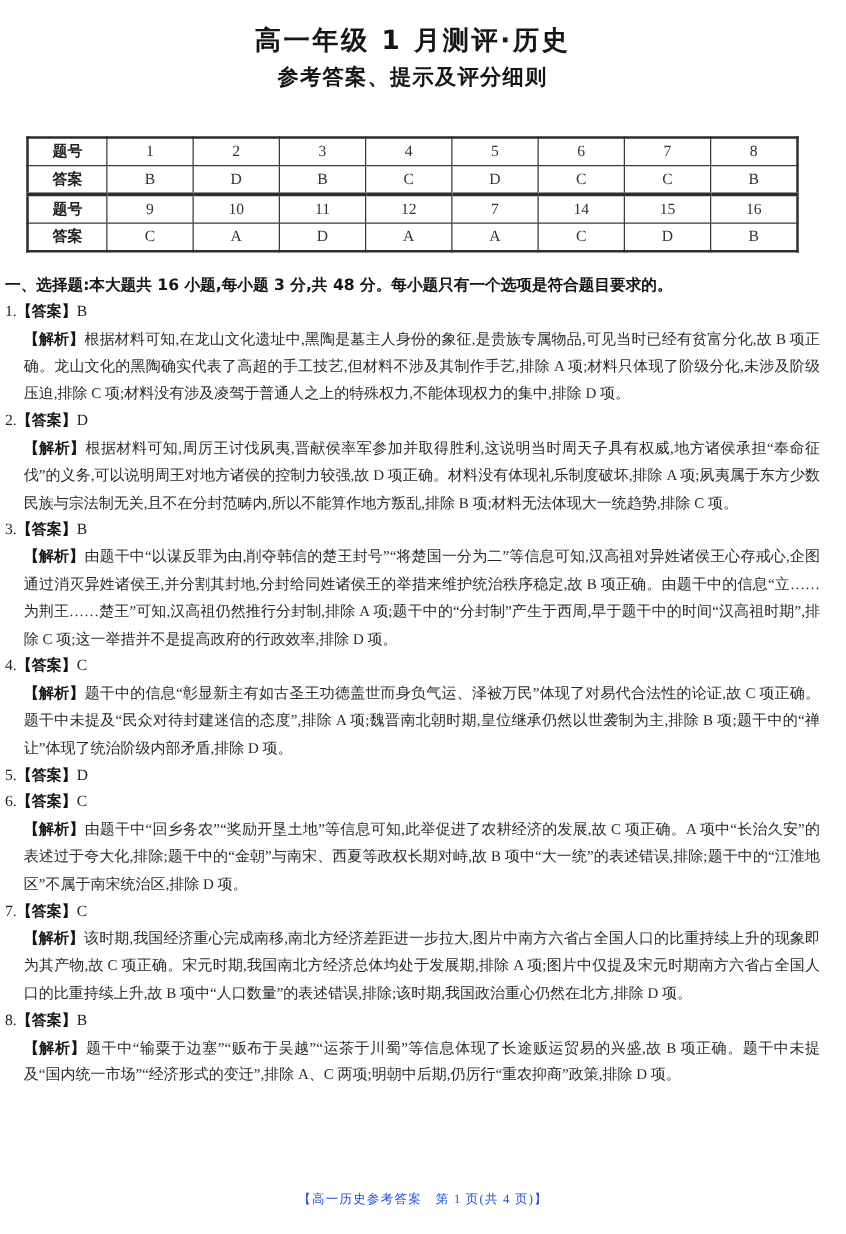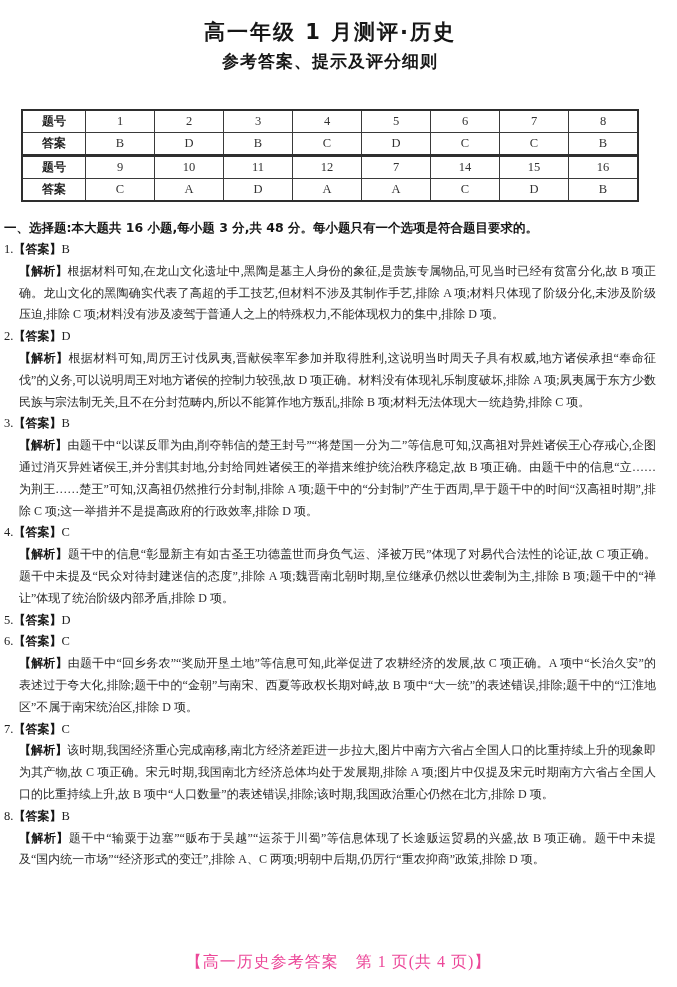--- a/index.html
+++ b/index.html
@@ -86,23 +86,23 @@
     margin: 0 0 0 15px;
     line-height: 21.8px;
     text-align: justify;
     color: #2a2a2a;
   }
   .footer {
     position: absolute;
     left: 0; right: 0;
     top: 952px;
     text-align: center;
-    font-size: 16px;
+    font-size: 10px;
     letter-spacing: 1px;
-    color: #ec4899;
+    color: #1d4ed8;
   }
 </style>
 </head>
 <body>
 
 <div class="page">
 
   <h1 class="title">高一年级 1 月测评·历史</h1>
   <h2 class="subtitle">参考答案、提示及评分细则</h2>
 

